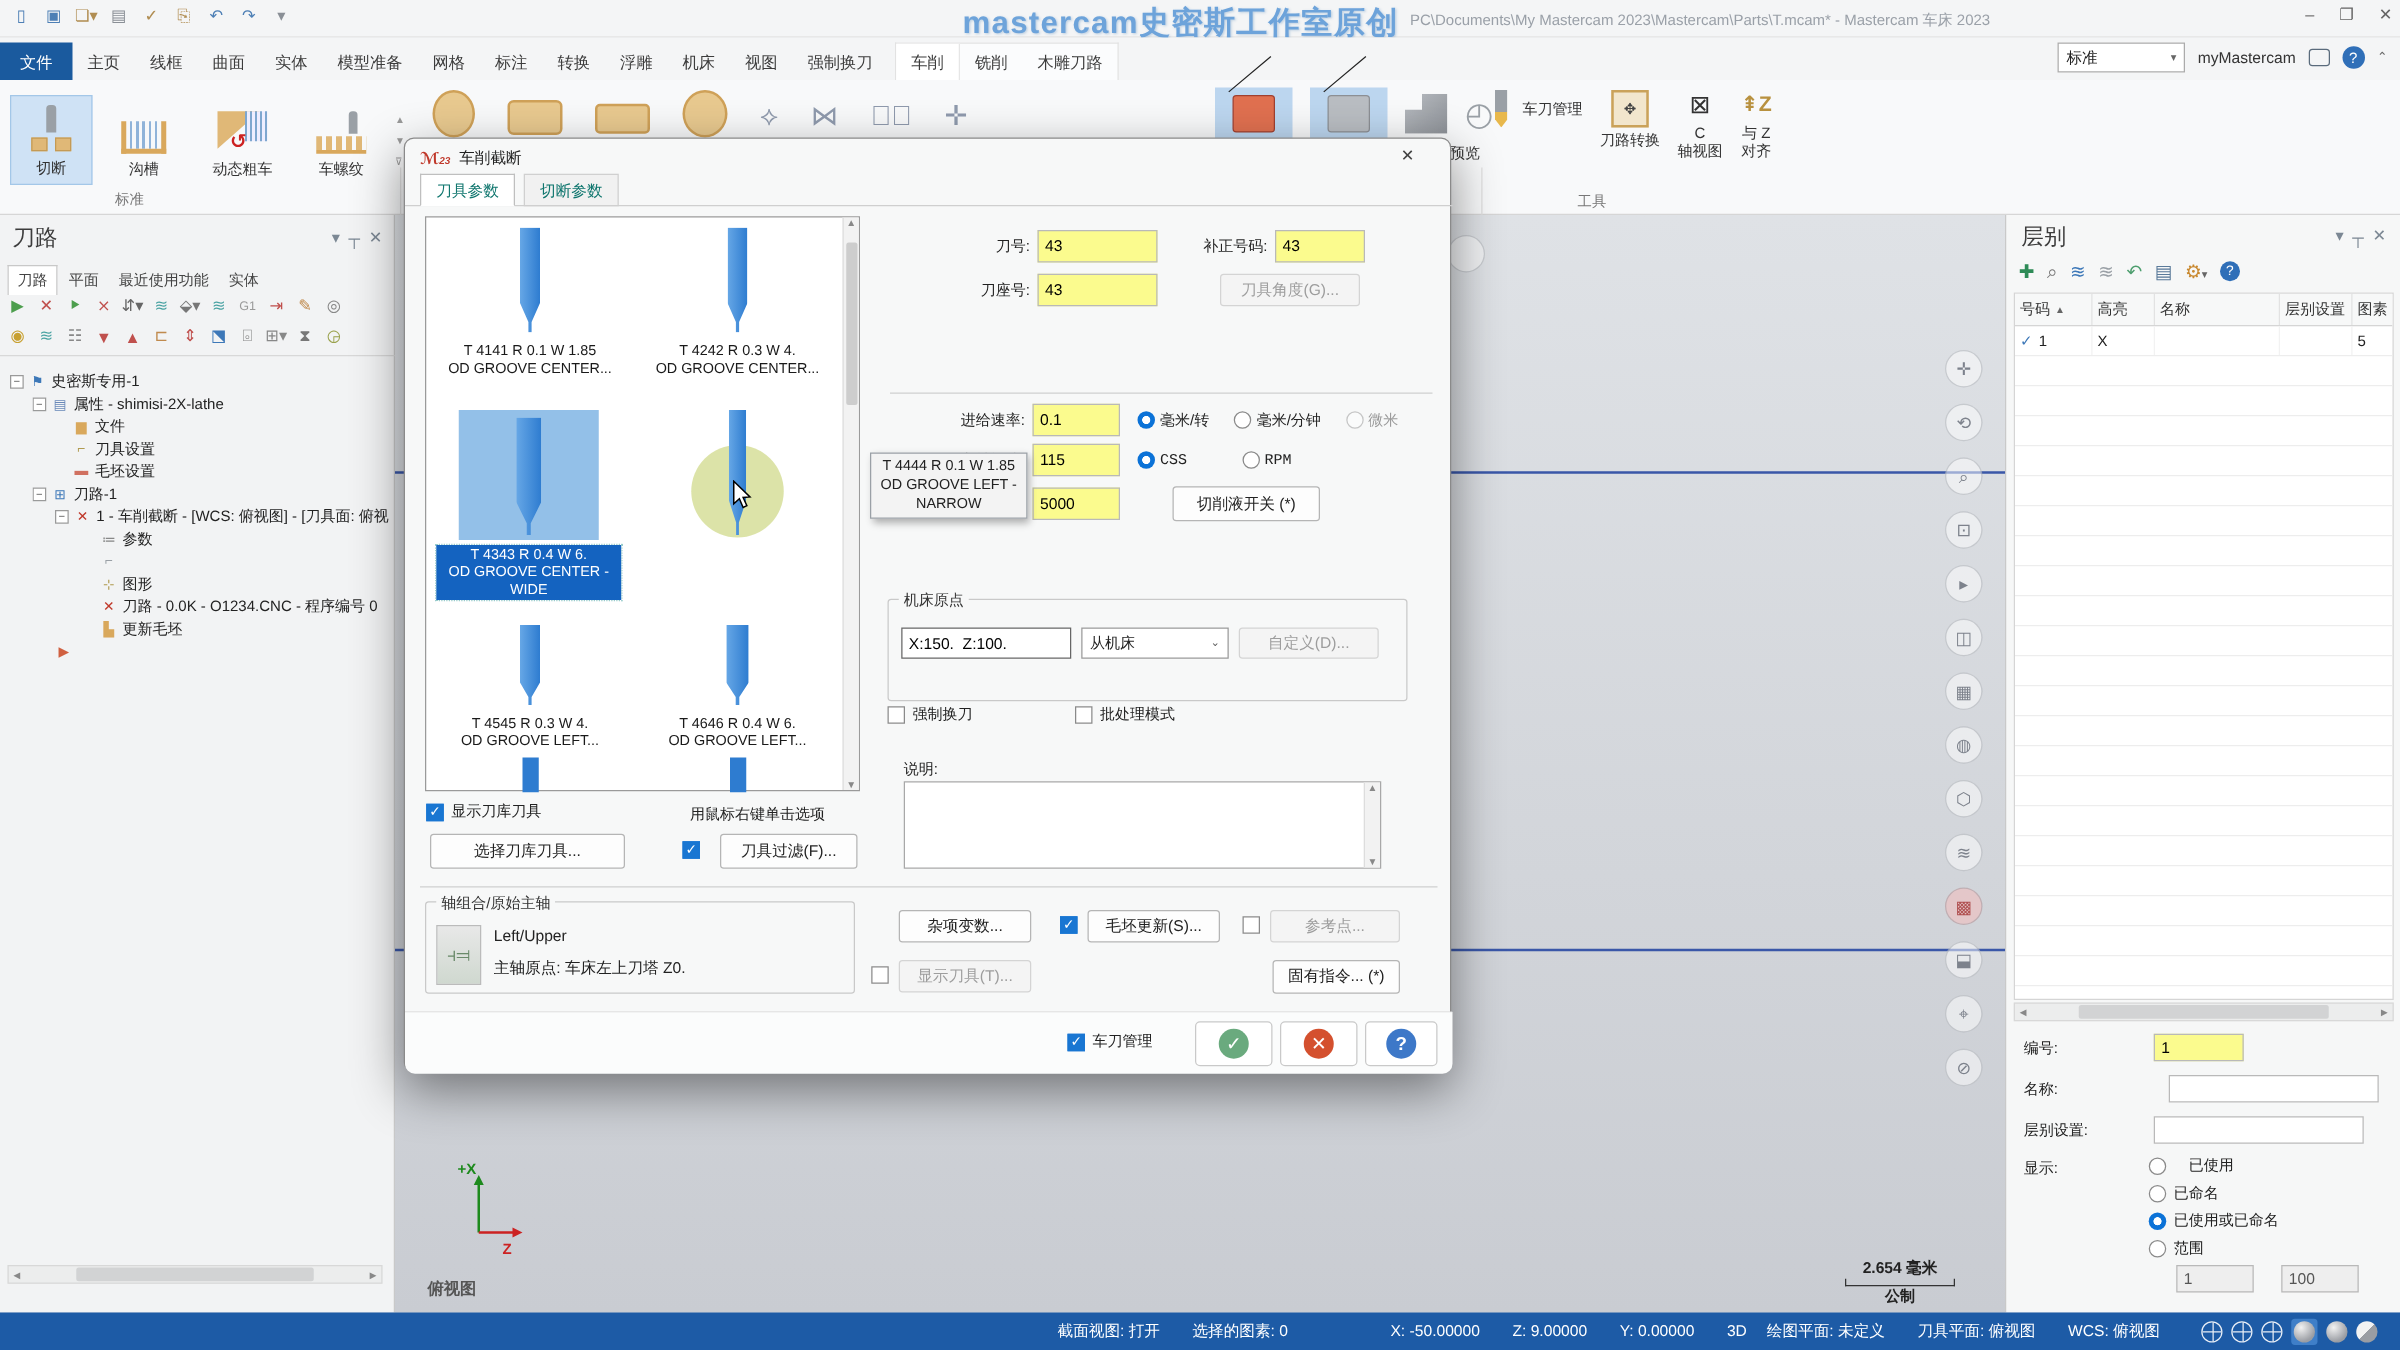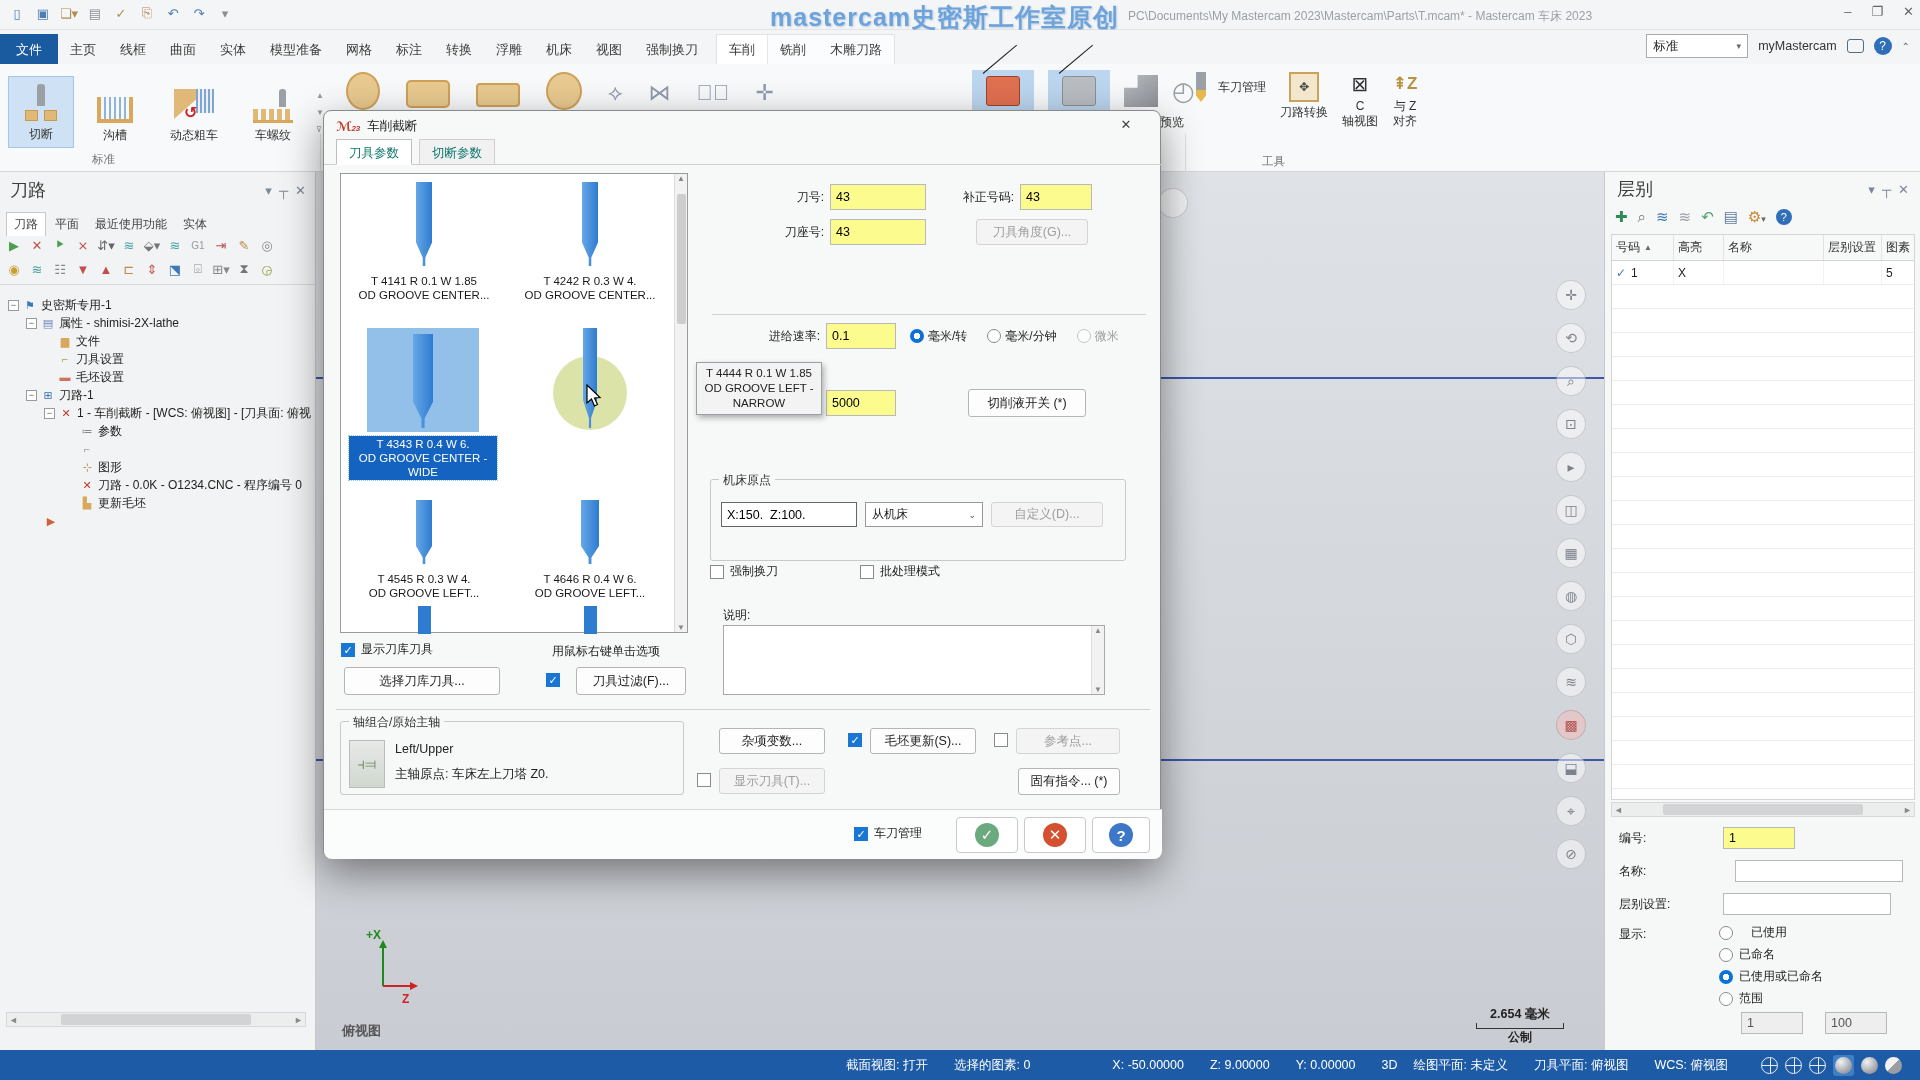--- a/index.html
+++ b/index.html
@@ -578,24 +578,36 @@
       </span>
     <span class="row" style="gap:4px;margin-left:14px">
         <span class="radio"></span>
         <span>毫米/分钟</span>
       </span>
     <span class="row" style="gap:4px;margin-left:14px;color:#9a9a9a">
         <span class="radio dis"></span>
         <span>微米</span>
       </span>
   </div>
+  <div class="row" style="position:absolute;left:388px;top:244px;gap:6px">
+    <span style="width:108px;text-align:right">主轴转速:</span>
+    <input class="yfield" style="width: 70px; height: 26px;" value="115">
+    <span class="row" style="gap:4px;margin-left:8px">
+        <span class="radio sel"></span>
+        <span style="font-family:'Liberation Mono',monospace">CSS</span>
+      </span>
+    <span class="row" style="gap:4px;margin-left:38px">
+        <span class="radio"></span>
+        <span style="font-family:'Liberation Mono',monospace">RPM</span>
+      </span>
+  </div>
   <div class="row" style="position:absolute;left:388px;top:278px;gap:6px">
     <span style="width:108px;text-align:right">最大主轴转速:</span>
     <input class="yfield" style="width: 70px; height: 26px;" value="5000">
-    <div class="btn" style="width:118px;height:28px;margin-left:66px">切削液开关 (*)</div>
+    <div class="btn" style="width:118px;height:28px;margin-left:36px">切削液开关 (*)</div>
   </div>
 
   <div class="groupbox" style="left:386px;top:368px;width:416px;height:82px">
     <span class="glabel">机床原点</span>
     <input class="wfield" style="position: absolute; left: 10px; top: 22px; width: 136px; height: 25px; border-color: rgb(102, 102, 102);" value="X:150.  Z:100.">
     <div class="row" style="position:absolute;left:154px;top:22px;width:118px;height:25px;border:1px solid #999;background:#fff;justify-content:space-between;padding:0 6px">
       <span>从机床</span>
         <span style="font-size:9px;color:#555">⌄</span>
     </div>
     <div class="btn dis" style="position:absolute;left:280px;top:22px;width:112px;height:25px">自定义(D)...</div>

